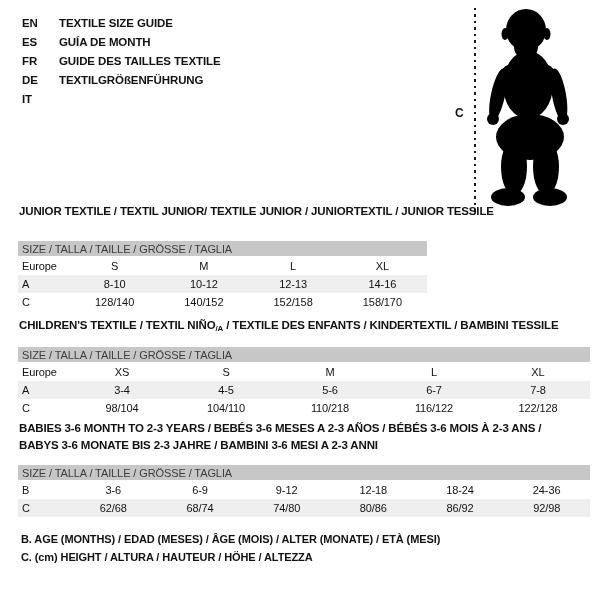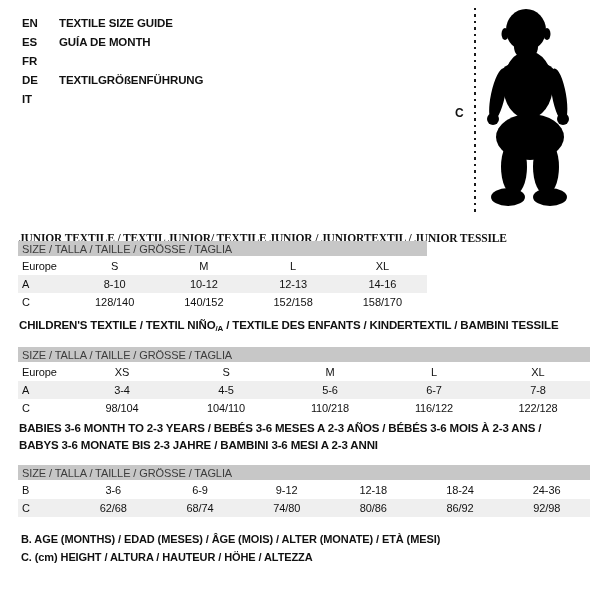--- a/index.html
+++ b/index.html
@@ -17,21 +17,21 @@
 
   
   .fig-dotted { left:474px; top:8px; width:2px; height:205px;
     background:repeating-linear-gradient(to bottom,#1a1a1a 0 2.5px, transparent 2.5px 6.5px); }
   .fig-label { left:455px; top:106px; font-weight:bold; font-size:12px; }
   .baby-svg { left:486px; top:7px; }
 
   
   .tbl-title { left:19px; font-weight:bold; font-size:11.5px;
                letter-spacing:-0.15px; white-space:nowrap; }
-  .t1-title { top:232px;font-family:Liberation Serif, serif; }
+  .t1-title { top:205px; }
   .t2-title { top:319px; }
   .t3-title { top:420px; line-height:16.5px; }
   .sub { font-size:8px; vertical-align:-2px; }
 
   
   .size-table { left:18px; }
   .t1 { top:241px; width:409px; }
   .t2 { top:347px; width:572px; }
   .t3 { top:465px; width:572px; }
   .bar { height:15px; background:#c7c7c7; font-size:11px; color:#3c3c3c;
@@ -57,20 +57,21 @@
   <div class="lang-row">
     <span class="lang-code">EN</span>
     <span class="lang-title">TEXTILE SIZE GUIDE</span>
   </div>
   <div class="lang-row">
     <span class="lang-code">ES</span>
     <span class="lang-title">GUÍA DE MONTH</span>
   </div>
   <div class="lang-row">
     <span class="lang-code">FR</span>
+    <span class="lang-title">GUIDE DES TAILLES TEXTILE</span>
   </div>
   <div class="lang-row">
     <span class="lang-code">DE</span>
     <span class="lang-title">TEXTILGRÖßENFÜHRUNG</span>
   </div>
   <div class="lang-row">
     <span class="lang-code">IT</span>
   </div>
 </div>
 

